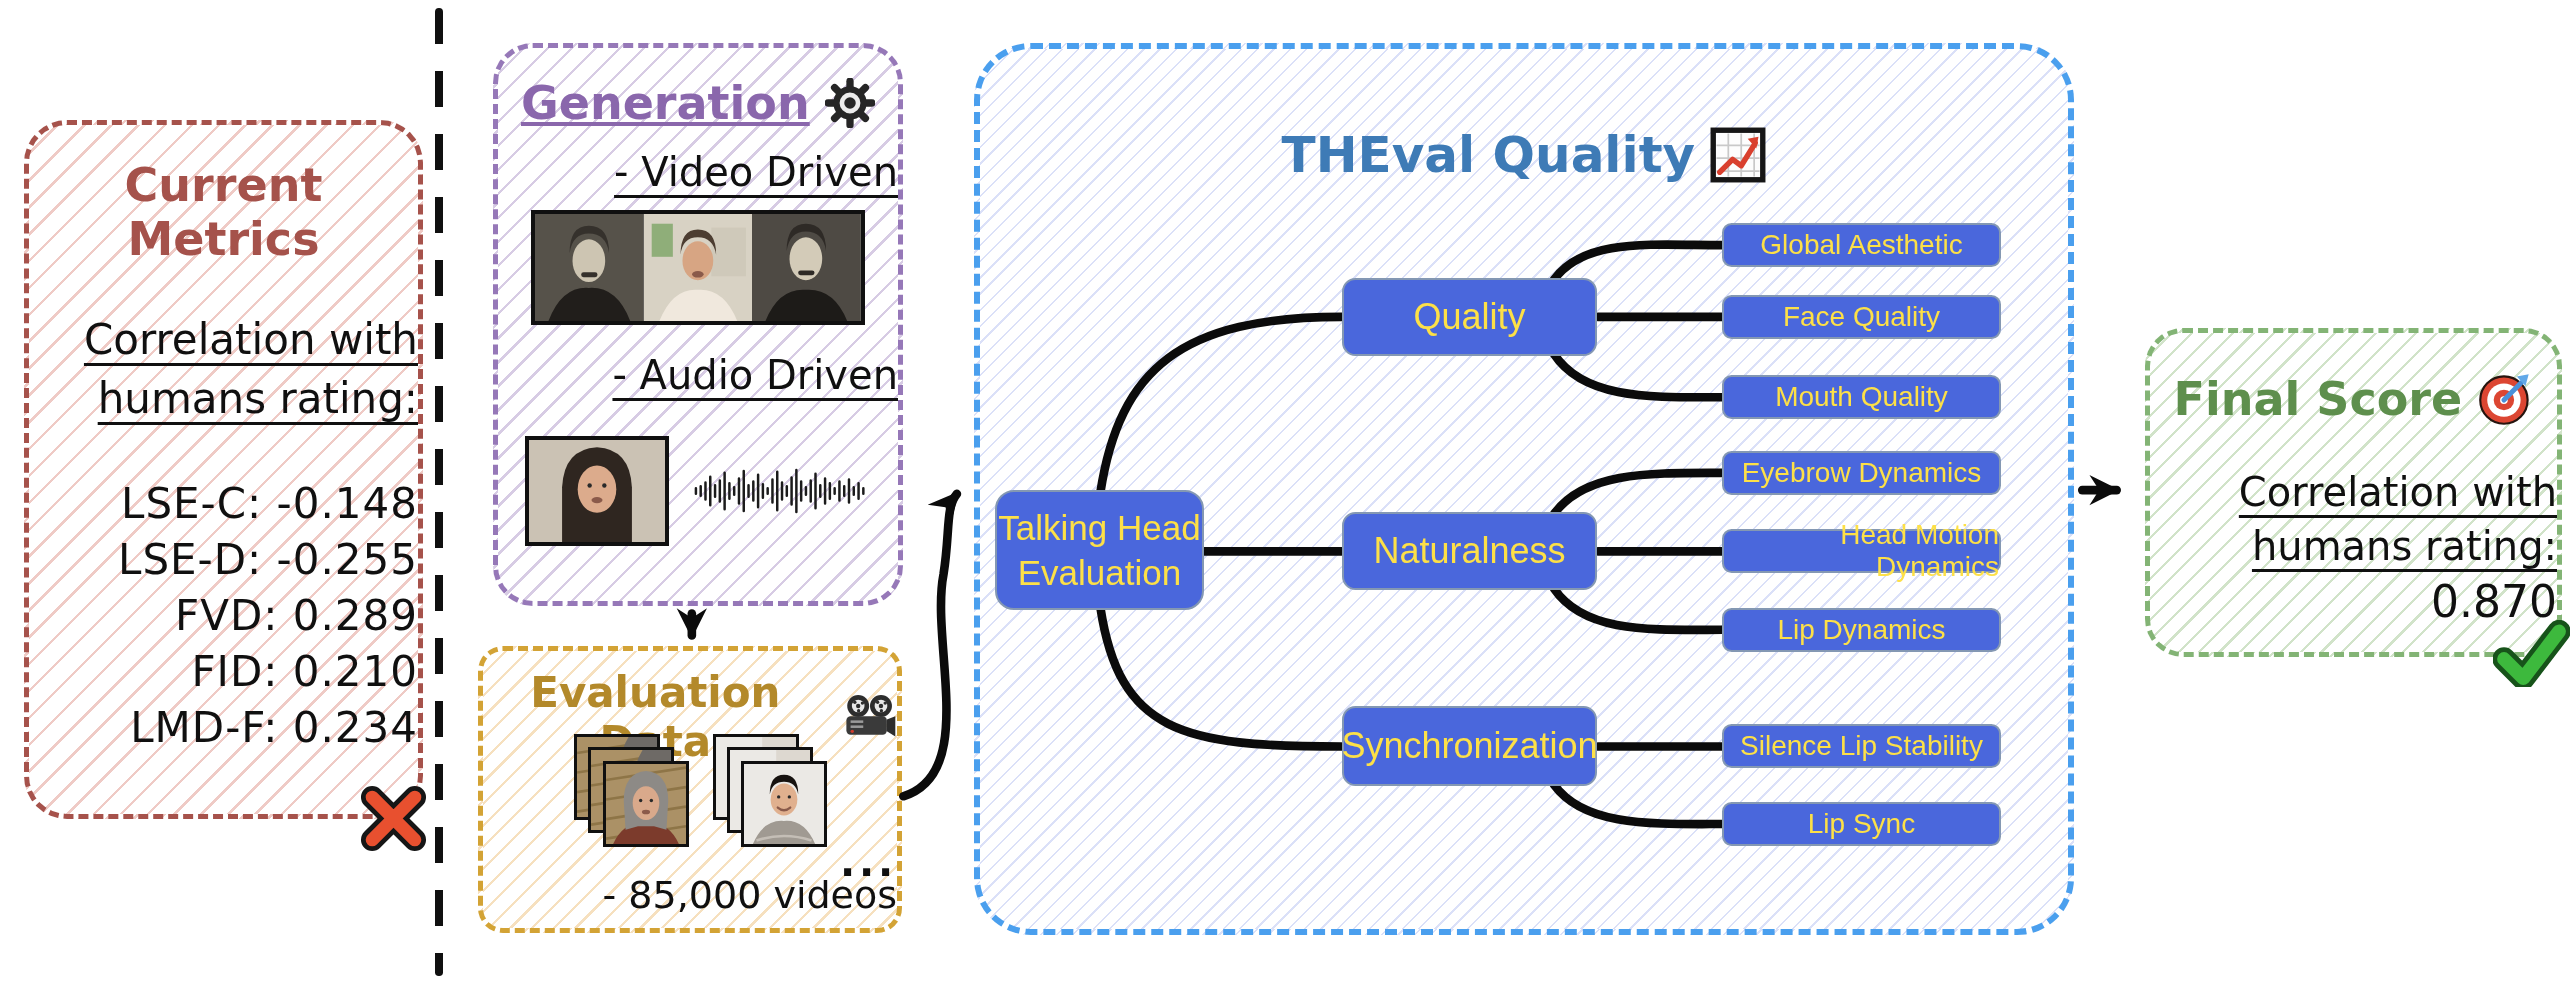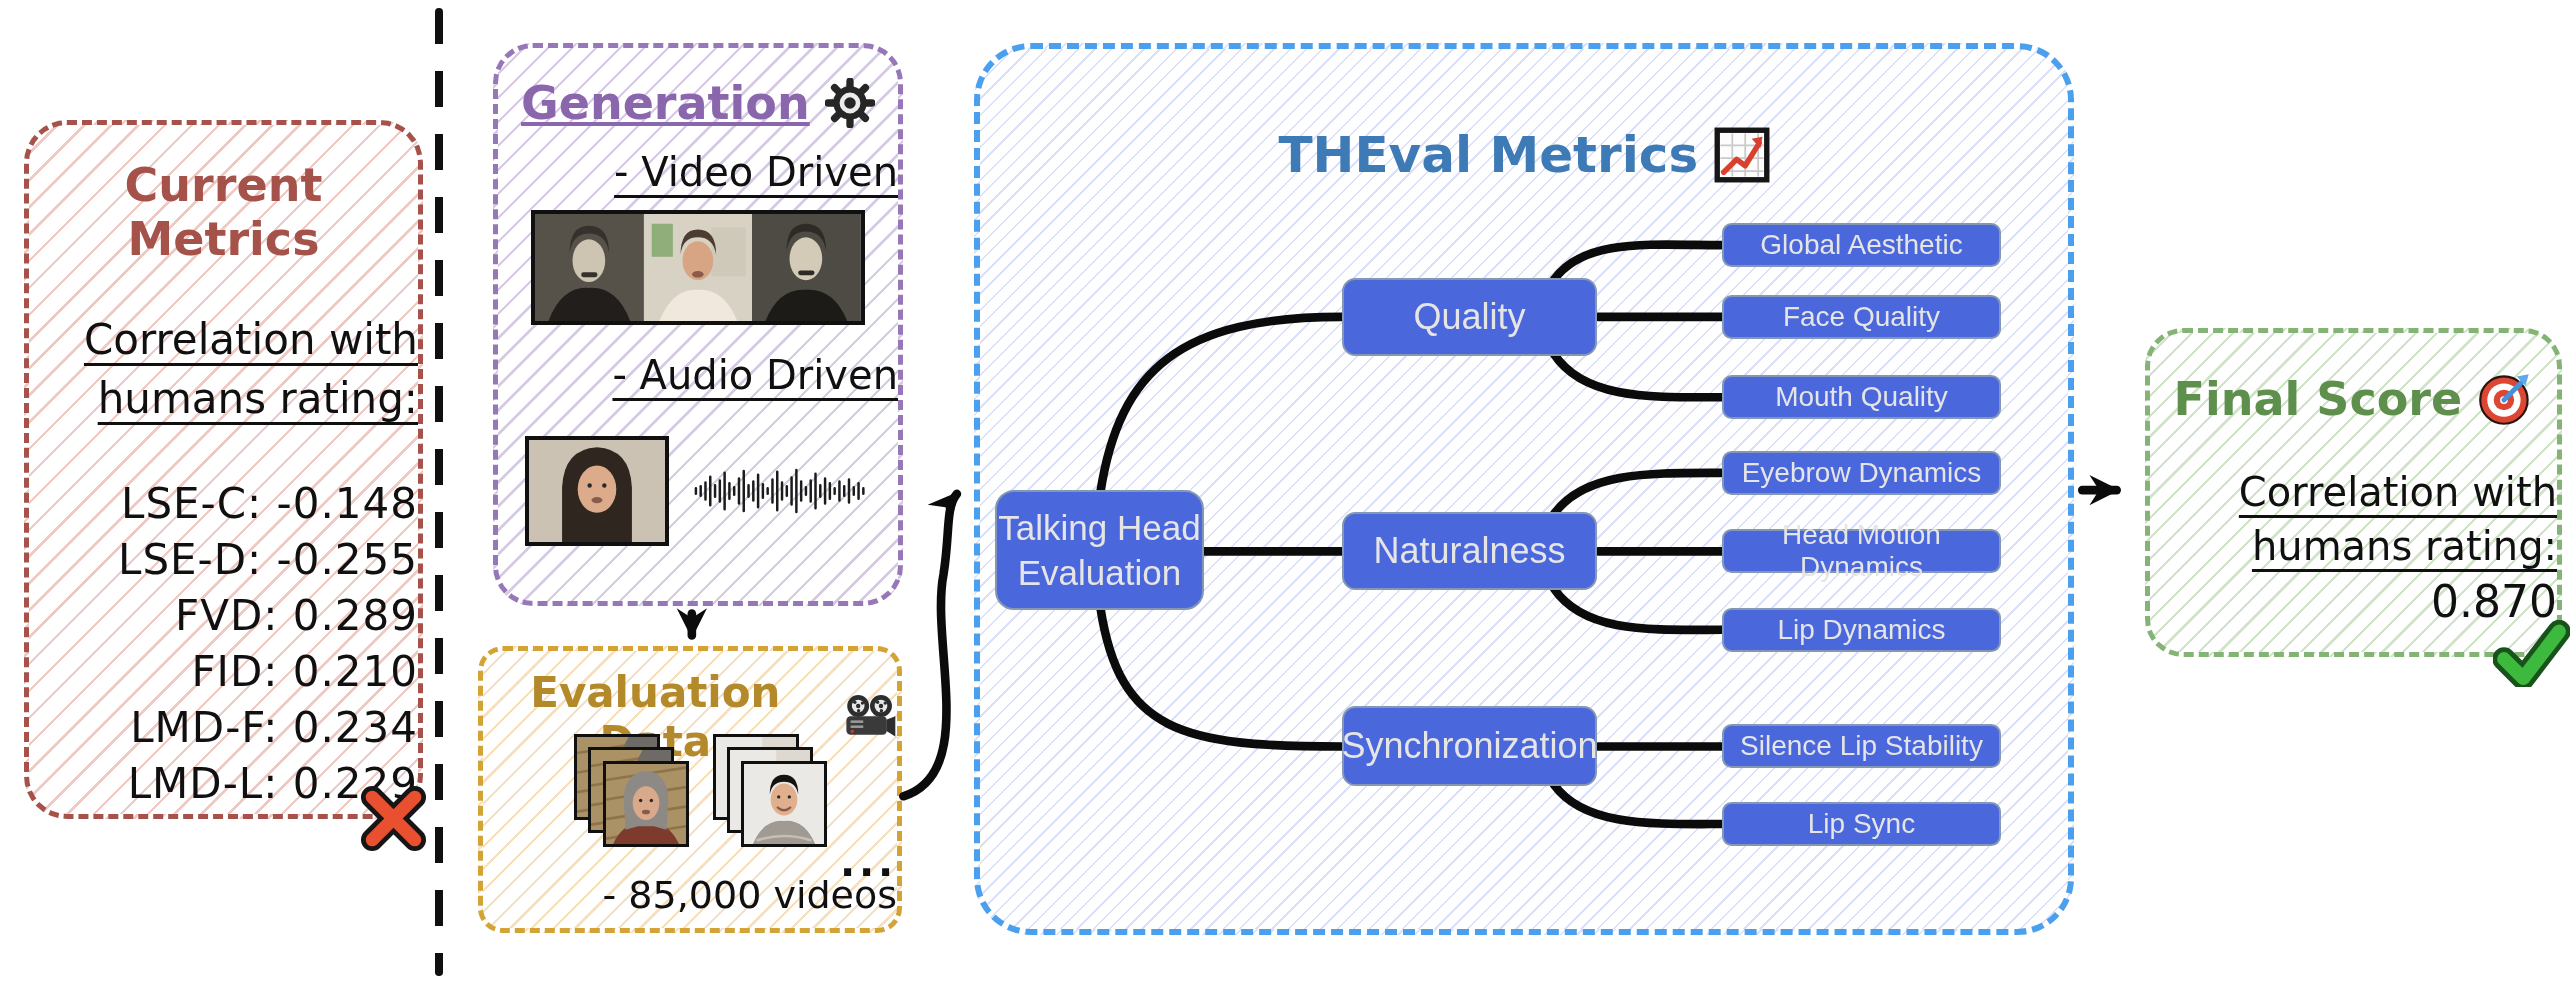--- a/index.html
+++ b/index.html
@@ -50,22 +50,22 @@
   .card{position:absolute;width:86px;height:86px;border:3.8px solid #101010;box-sizing:border-box;}
   .card svg{width:100%;height:100%;display:block;}
   .ellipsis-line{position:absolute;left:0;right:0;top:188px;font-size:40px;font-weight:bold;letter-spacing:3.8px;}
   .count-line{position:absolute;left:0;right:0;top:222px;font-size:38px;}
 
   .fs-subtitle{position:absolute;left:0;right:0;top:132px;font-size:40px;line-height:54px;}
   .fs-value{position:absolute;left:0;right:0;top:243px;font-size:44px;}
 
   
   .node{position:absolute;box-sizing:border-box;background:#4A67DC;border:2.9px solid #8498B3;
-    color:#e5e5e5;font-family:"Liberation Sans",sans-serif;display:flex;flex-direction:column;
-    align-items:center;justify-content:center;text-align:center;border-radius:13.4px;}
+    color:#fde047;font-family:"Liberation Sans",sans-serif;display:flex;flex-direction:column;
+    align-items:center;justify-content:center;text-align:right;border-radius:13.4px;}
   .node.root{left:995px;top:490px;width:209px;height:120px;font-size:35px;line-height:45px;border-radius:19px;}
   .node.mid{left:1342px;width:255px;height:78px;font-size:36px;}
   .node.leaf{left:1722px;width:279px;height:44px;font-size:28px;border-radius:9.6px;border-width:2.9px;}
 
   
   .icon{display:inline-block;flex:0 0 auto;}
   .corner-icon{position:absolute;}
 
   svg.connectors{position:absolute;left:0;top:0;width:2576px;height:984px;pointer-events:none;}
 </style>
@@ -81,21 +81,20 @@
     <div class="hand subtitle">
       <div class="u">Correlation with</div>
       <div class="u">humans rating:</div>
     </div>
     <div class="hand metric-list">
       <div>LSE-C: -0.148</div>
       <div>LSE-D: -0.255</div>
       <div>FVD: 0.289</div>
       <div>FID: 0.210</div>
       <div>LMD-F: 0.234</div>
-      <div>LMD-L: 0.229</div>
     </div>
     <svg class="corner-icon" style="left:329px;top:658px" width="71" height="71" viewBox="0 0 60 60">
       <path d="M12,12 L48,48 M48,12 L12,48" stroke="#161616" stroke-width="19" stroke-linecap="round" fill="none"></path>
       <path d="M12,12 L48,48 M48,12 L12,48" stroke="#E8502F" stroke-width="11" stroke-linecap="round" fill="none"></path>
     </svg>
   </div>
 
   <div class="panel purple">
     <div class="panel-title">
       <span>Generation</span>
@@ -234,21 +233,21 @@
           <path d="M38,49 Q45,55 52,49" stroke="#8a5a4a" stroke-width="2.6" fill="none" stroke-linecap="round"></path>
         </svg>
       </div>
     </div>
     <div class="hand ellipsis-line">...</div>
     <div class="hand count-line">- 85,000 videos</div>
   </div>
 
   <div class="panel blue">
     <div class="panel-title">
-      <span>THEval Metrics</span>
+      <span>THEval Quality</span>
       <svg class="icon" width="56" height="56" viewBox="0 0 52 52">
         <rect x="3" y="3" width="46" height="46" fill="#fdfdfd" stroke="#161616" stroke-width="5"></rect>
         <path d="M17,6 V46 M29,6 V46 M41,6 V46 M6,17 H46 M6,29 H46 M6,41 H46" stroke="#c9c9c9" stroke-width="1.6"></path>
         <path d="M9,42 L21,30 L29,36 L42,15" stroke="#d9402e" stroke-width="5" fill="none" stroke-linecap="round" stroke-linejoin="round"></path>
         <path d="M35,11 L45,9 L43,20 Z" fill="#d9402e"></path>
       </svg>
     </div>
   </div>
 
   <svg class="connectors" viewBox="0 0 2692 1028" width="2576" height="984">

